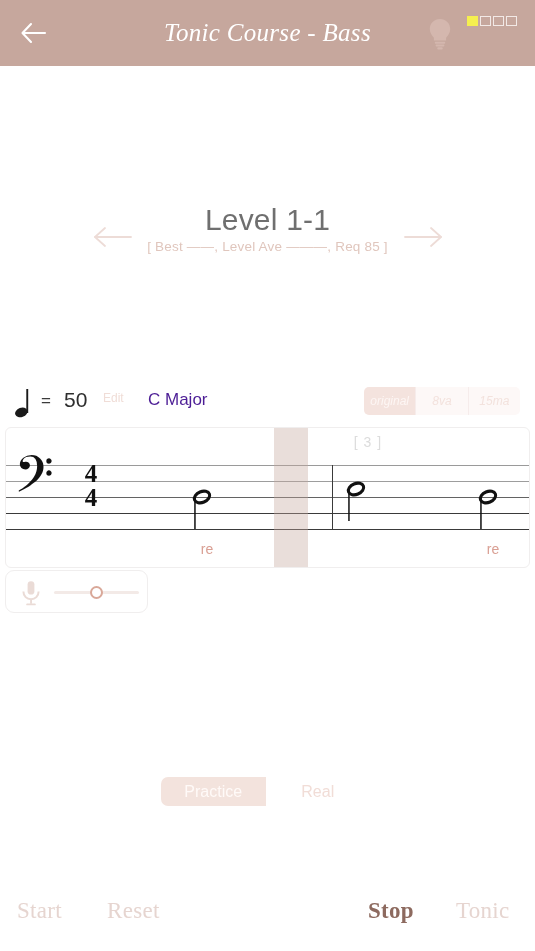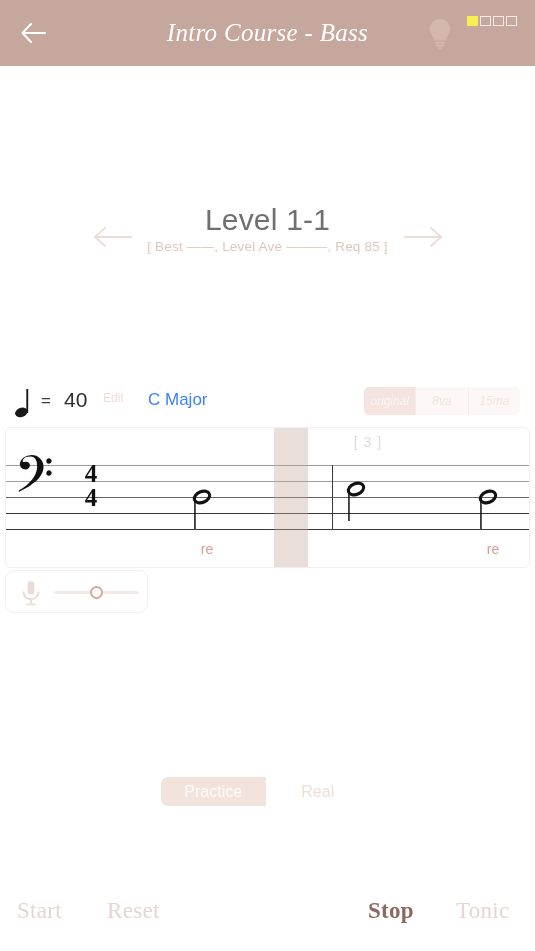--- a/index.html
+++ b/index.html
@@ -143,21 +143,21 @@
     top: 5px;
     font-size: 12px;
     color: #f0ddd7;
     cursor: pointer;
   }
   .tempo-key {
     position: absolute;
     left: 148px;
     top: 4px;
     font-size: 17px;
-    color: #3b82f6;
+    color: #4c1d95;
   }
   .octave-toggle {
     position: absolute;
     left: 364px;
     top: 1px;
     width: 156px;
     height: 28px;
     display: flex;
     border-radius: 5px;
     overflow: hidden;
@@ -371,21 +371,21 @@
 <div class="header">
   <div class="back-arrow">
     <svg width="30" height="30" viewBox="0 0 30 30">
       <g stroke="#ffffff" stroke-width="2.1" fill="none" stroke-linecap="round" stroke-linejoin="round">
         <line x1="4" y1="15" x2="26" y2="15"></line>
         <polyline points="12,6 3.5,15 12,24"></polyline>
       </g>
     </svg>
   </div>
 
-  <div class="header-title">Intro Course - Bass</div>
+  <div class="header-title">Tonic Course - Bass</div>
 
   <div class="bulb">
     <svg width="30" height="33" viewBox="0 0 30 33">
       <path d="M15 2 C9.2 2 4.8 6.4 4.8 12 C4.8 16.1 7.1 18.6 8.9 20.8 L8.9 23.6 L21.1 23.6 L21.1 20.8 C22.9 18.6 25.2 16.1 25.2 12 C25.2 6.4 20.8 2 15 2 Z" fill="#d4b7ae"></path>
       <rect x="9.8" y="24.8" width="10.4" height="1.9" rx="0.8" fill="#d4b7ae"></rect>
       <rect x="10.6" y="27.6" width="8.8" height="1.9" rx="0.8" fill="#d4b7ae"></rect>
       <rect x="12.3" y="30.3" width="5.4" height="2.1" rx="1" fill="#d4b7ae"></rect>
     </svg>
   </div>
 
@@ -421,21 +421,21 @@
 </div>
 
 <div class="tempo-row">
   <div class="quarter-note">
     <svg width="22" height="34" viewBox="0 0 22 34">
       <ellipse cx="7.3" cy="26.4" rx="6.4" ry="4.6" transform="rotate(-20 7.3 26.4)" fill="#1a1a1a"></ellipse>
       <rect x="12.3" y="3" width="1.9" height="24" fill="#1a1a1a"></rect>
     </svg>
   </div>
   <div class="tempo-eq">=</div>
-  <div class="tempo-val">40</div>
+  <div class="tempo-val">50</div>
   <div class="tempo-edit">Edit</div>
   <div class="tempo-key">C Major</div>
 
   <div class="octave-toggle">
     <div class="oseg active">original</div>
     <div class="oseg">8va</div>
     <div class="oseg">15ma</div>
   </div>
 </div>
 

